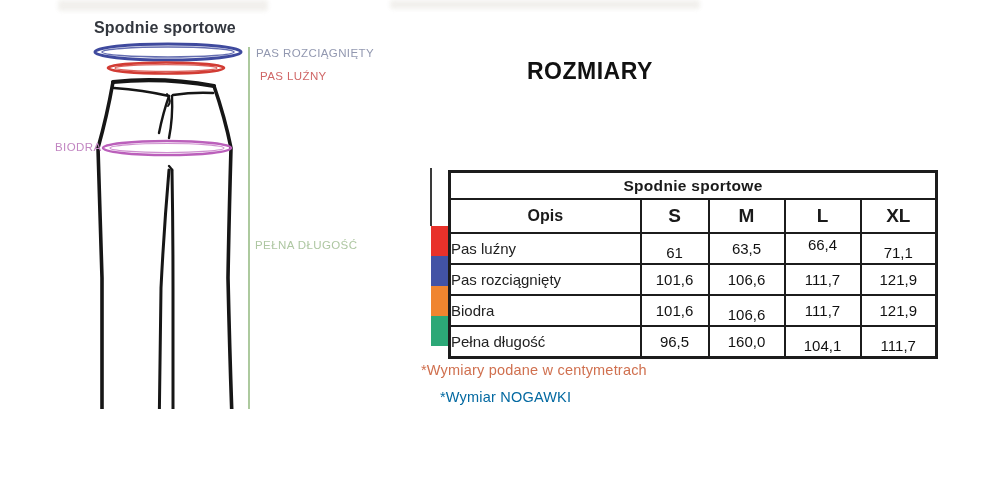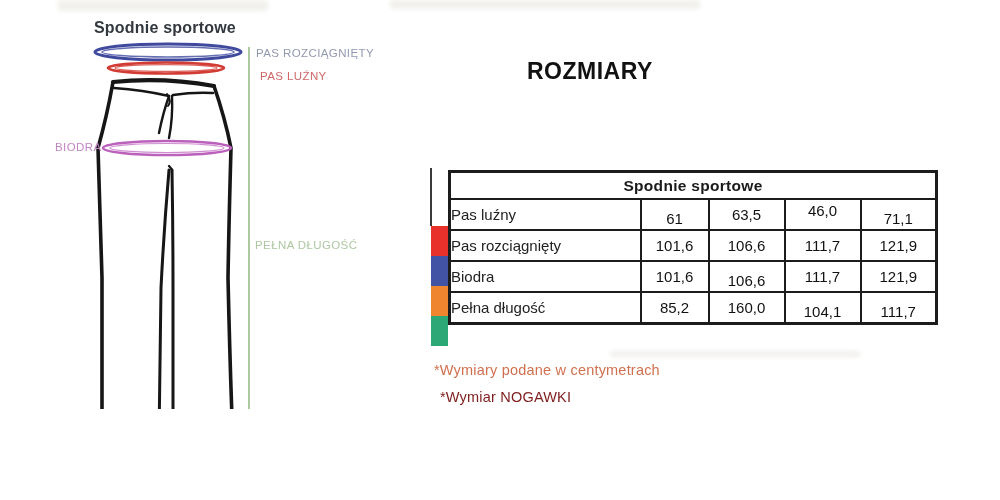--- a/index.html
+++ b/index.html
@@ -34,23 +34,23 @@
   .ttitle{height:25px;text-align:center;font-weight:bold;font-size:15.5px;letter-spacing:.3px;}
   .thead-row th{height:32px;text-align:center;}
   .th-opis{font-size:16px;font-weight:bold;}
   .th-size{font-size:19px;font-weight:bold;}
   .drow td{height:29px;}
   .cell-label{font-size:15px;text-align:left;padding-left:10px;color:#222;}
   .cell-val{font-size:15px;text-align:center;color:#111;}
   .vu{transform:translateY(-4px);}
   .vd{transform:translateY(4px);}
 
-  .note1{left:434px;top:362px;font-size:14.5px;color:#d0704f;letter-spacing:.2px;}
+  .note1{left:421px;top:362px;font-size:14.5px;color:#d0704f;letter-spacing:.2px;}
   .note2{left:440px;top:389px;font-size:14.5px;display:flex;gap:7px;align-items:baseline;}
-  .note2 .pfx{color:#7f1d1d;letter-spacing:.2px;}
+  .note2 .pfx{color:#0369a1;letter-spacing:.2px;}
   .note2 .vals{color:#1a1a1a;font-weight:bold;font-size:15px;letter-spacing:.3px;}
 </style>
 </head>
 <body>
 
 <div class="canvas">
 
   <div class="artifact" style="left:58px;top:0;width:210px;height:11px;"></div>
   <div class="artifact" style="left:390px;top:0;width:310px;height:9px;"></div>
   <div class="artifact" style="left:610px;top:351px;width:250px;height:6px;"></div>
@@ -122,44 +122,51 @@
         <col style="width:191px">
         <col style="width:68px">
         <col style="width:76px">
         <col style="width:76px">
         <col style="width:76px">
       </colgroup>
     <tbody>
         <tr>
           <td colspan="5" class="ttitle">Spodnie sportowe</td>
         </tr>
+    <tr class="thead-row">
+      <th class="th-opis">Opis</th>
+      <th class="th-size">S</th>
+      <th class="th-size">M</th>
+      <th class="th-size">L</th>
+      <th class="th-size">XL</th>
+    </tr>
     <tr class="drow">
       <td class="cell-label">Pas luźny</td>
       <td class="cell-val"><span class="vd" style="display:inline-block">61</span></td>
       <td class="cell-val">63,5</td>
-      <td class="cell-val"><span class="vu" style="display:inline-block">46,0</span></td>
+      <td class="cell-val"><span class="vu" style="display:inline-block">66,4</span></td>
       <td class="cell-val"><span class="vd" style="display:inline-block">71,1</span></td>
     </tr>
     <tr class="drow">
       <td class="cell-label">Pas rozciągnięty</td>
       <td class="cell-val">101,6</td>
       <td class="cell-val">106,6</td>
       <td class="cell-val">111,7</td>
       <td class="cell-val">121,9</td>
     </tr>
     <tr class="drow">
       <td class="cell-label">Biodra</td>
       <td class="cell-val">101,6</td>
       <td class="cell-val"><span class="vd" style="display:inline-block">106,6</span></td>
       <td class="cell-val">111,7</td>
       <td class="cell-val">121,9</td>
     </tr>
     <tr class="drow">
       <td class="cell-label">Pełna długość</td>
-      <td class="cell-val">85,2</td>
+      <td class="cell-val">96,5</td>
       <td class="cell-val">160,0</td>
       <td class="cell-val"><span class="vd" style="display:inline-block">104,1</span></td>
       <td class="cell-val"><span class="vd" style="display:inline-block">111,7</span></td>
     </tr>
   </tbody>
     </table>
 
   <div class="abs note1">*Wymiary podane w centymetrach</div>
   <div class="abs note2">
     <span class="pfx">*Wymiar NOGAWKI</span>

